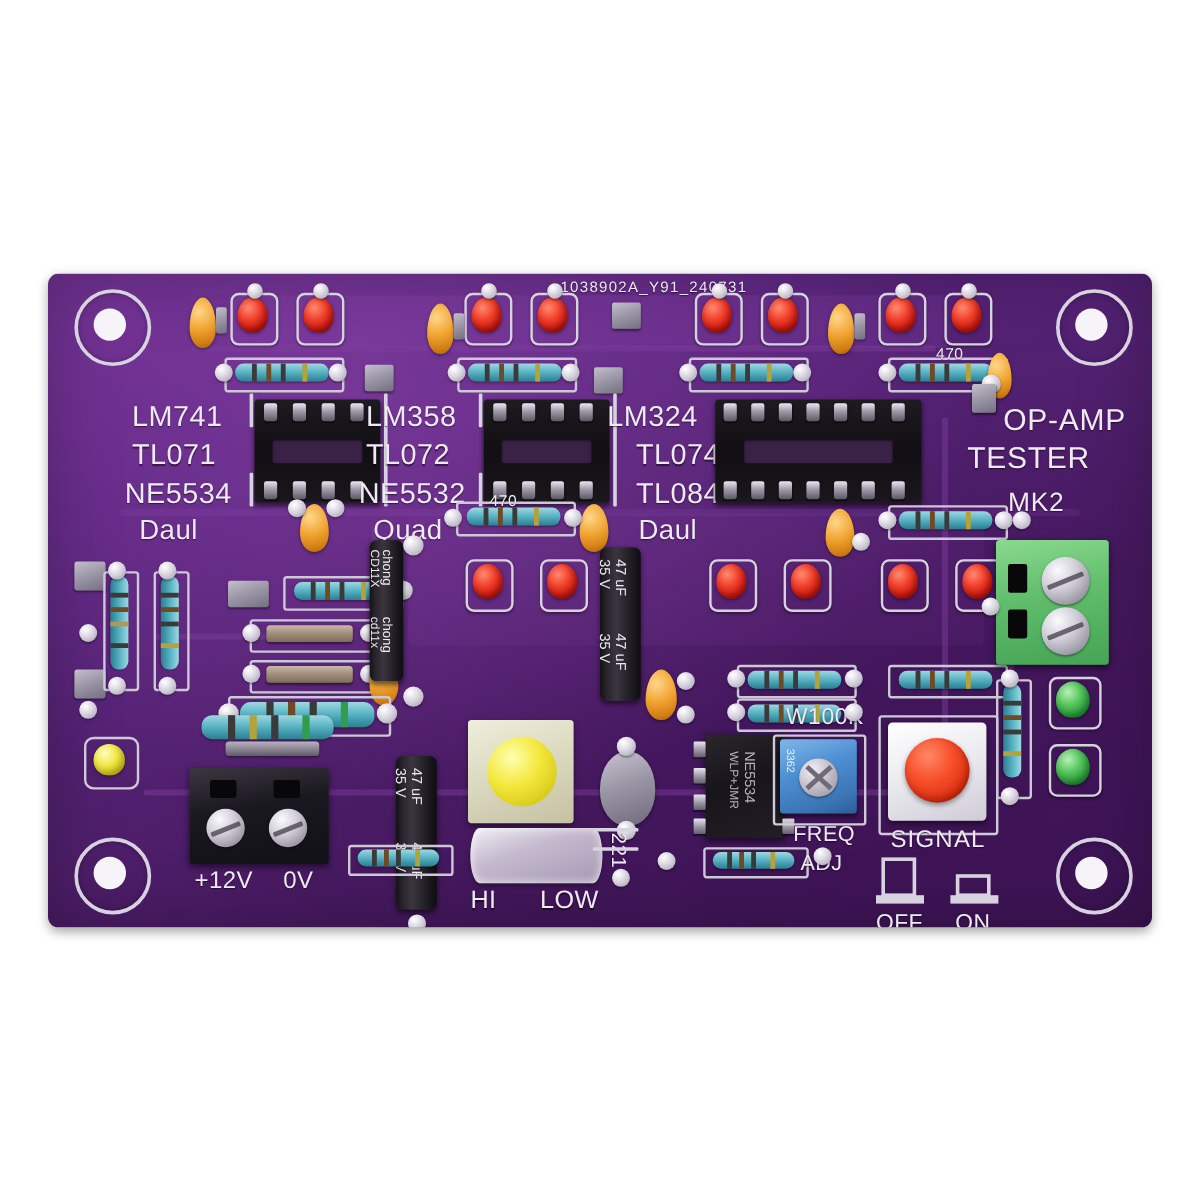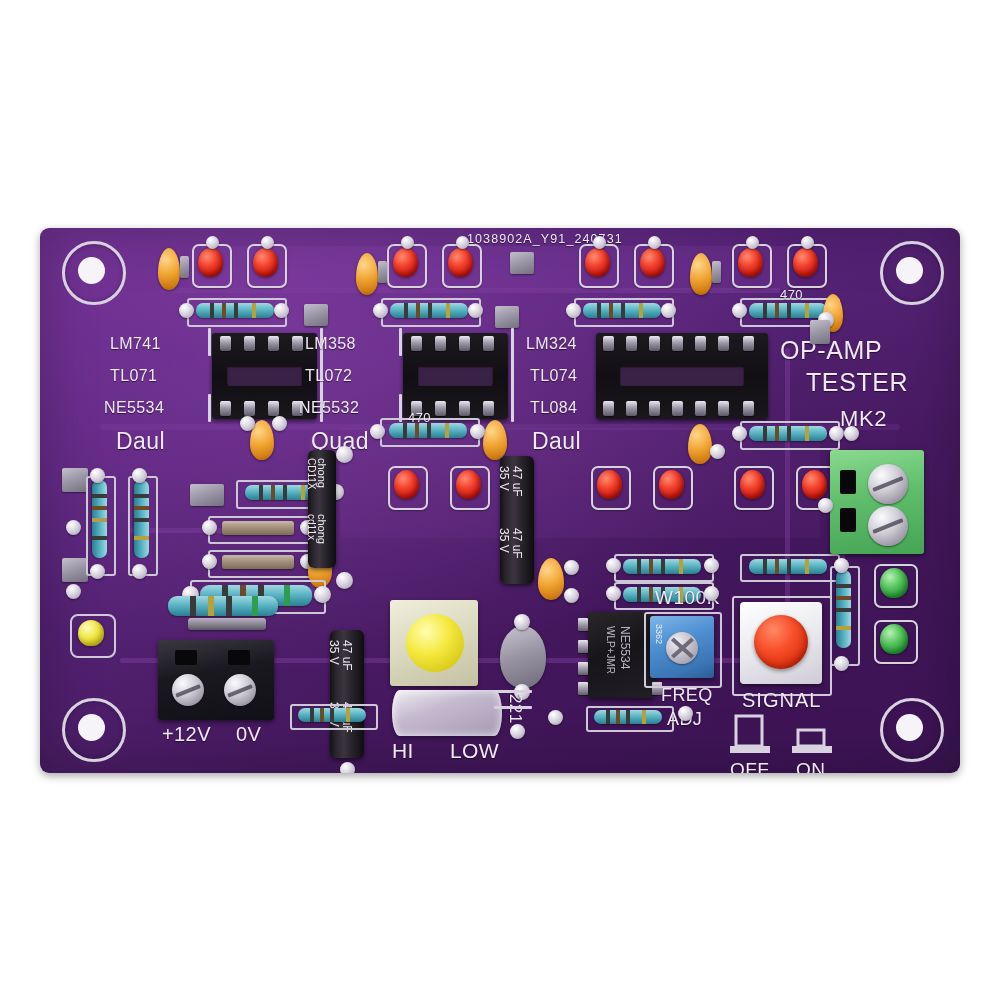--- a/index.html
+++ b/index.html
@@ -30,21 +30,21 @@
   .pour{position:absolute;background:rgba(150,80,185,.16);border-radius:4px;pointer-events:none;}
 
   
   .silk{
     position:absolute;color:#f0e9f5;
     font-family:"Liberation Sans", sans-serif;
     letter-spacing:.4px;
     text-shadow:0 1px 1px rgba(0,0,0,.55);
     white-space:nowrap; line-height:1;
   }
-  .silk.md{font-size:16px;}
+  .silk.md{font-size:24px;}
   .silk.lg{font-size:23px;}
   .silk.xs{font-size:11.5px;letter-spacing:1.1px;}
 
   
   .hole{
     position:absolute;border-radius:50%;
     background:#f4f2f6;
     border:3px solid #cfc7d6;
     box-shadow:0 0 0 7px rgba(216,206,224,.55), 0 0 0 9px rgba(90,45,120,.0);
   }
@@ -328,21 +328,21 @@
       <div class="pin" style="left:80px;top:3px;"></div>
       <div class="pin" style="left:8px;top:68px;"></div>
       <div class="pin" style="left:32px;top:68px;"></div>
       <div class="pin" style="left:56px;top:68px;"></div>
       <div class="pin" style="left:80px;top:68px;"></div>
     </div>
     <div class="silkbar" style="left:359px;top:100px;width:3px;height:28px;"></div>
     <div class="silkbar" style="left:359px;top:166px;width:3px;height:28px;"></div>
     <div class="silkbar" style="left:471px;top:100px;width:3px;height:94px;"></div>
 
-    <div class="silk md" style="left:486px;top:108px;">LM324</div>
+    <div class="silk md" style="left:466px;top:108px;">LM324</div>
     <div class="silk md" style="left:490px;top:140px;">TL074</div>
     <div class="silk md" style="left:490px;top:172px;">TL084</div>
     <div class="silk lg" style="left:492px;top:202px;">Daul</div>
 
     <div class="socket" style="left:556px;top:105px;width:172px;height:86px;">
       <div class="slot"></div>
       <div class="pin" style="left:7px;top:3px;"></div>
       <div class="pin" style="left:30px;top:3px;"></div>
       <div class="pin" style="left:53px;top:3px;"></div>
       <div class="pin" style="left:76px;top:3px;"></div>
@@ -351,21 +351,21 @@
       <div class="pin" style="left:147px;top:3px;"></div>
       <div class="pin" style="left:7px;top:68px;"></div>
       <div class="pin" style="left:30px;top:68px;"></div>
       <div class="pin" style="left:53px;top:68px;"></div>
       <div class="pin" style="left:76px;top:68px;"></div>
       <div class="pin" style="left:99px;top:68px;"></div>
       <div class="pin" style="left:122px;top:68px;"></div>
       <div class="pin" style="left:147px;top:68px;"></div>
     </div>
 
-    <div class="silk" style="left:740px;top:110px;font-size:25px;letter-spacing:.6px;">OP-AMP</div>
+    <div class="silk" style="left:796px;top:110px;font-size:25px;letter-spacing:.6px;">OP-AMP</div>
     <div class="silk" style="left:766px;top:142px;font-size:25px;letter-spacing:.6px;">TESTER</div>
     <div class="silk" style="left:800px;top:180px;font-size:22px;letter-spacing:.6px;">MK2</div>
     <div class="pad" style="left:778px;top:84px;width:16px;height:16px;"></div>
     <div class="smd" style="left:770px;top:92px;width:20px;height:24px;"></div>
 
     <div class="cer" style="left:210px;top:192px;width:24px;height:40px;"></div>
     <div class="pad" style="left:200px;top:188px;width:15px;height:15px;"></div>
     <div class="pad" style="left:232px;top:188px;width:15px;height:15px;"></div>
 
     <div class="resframe" style="left:340px;top:190px;width:96px;height:25px;"></div>

